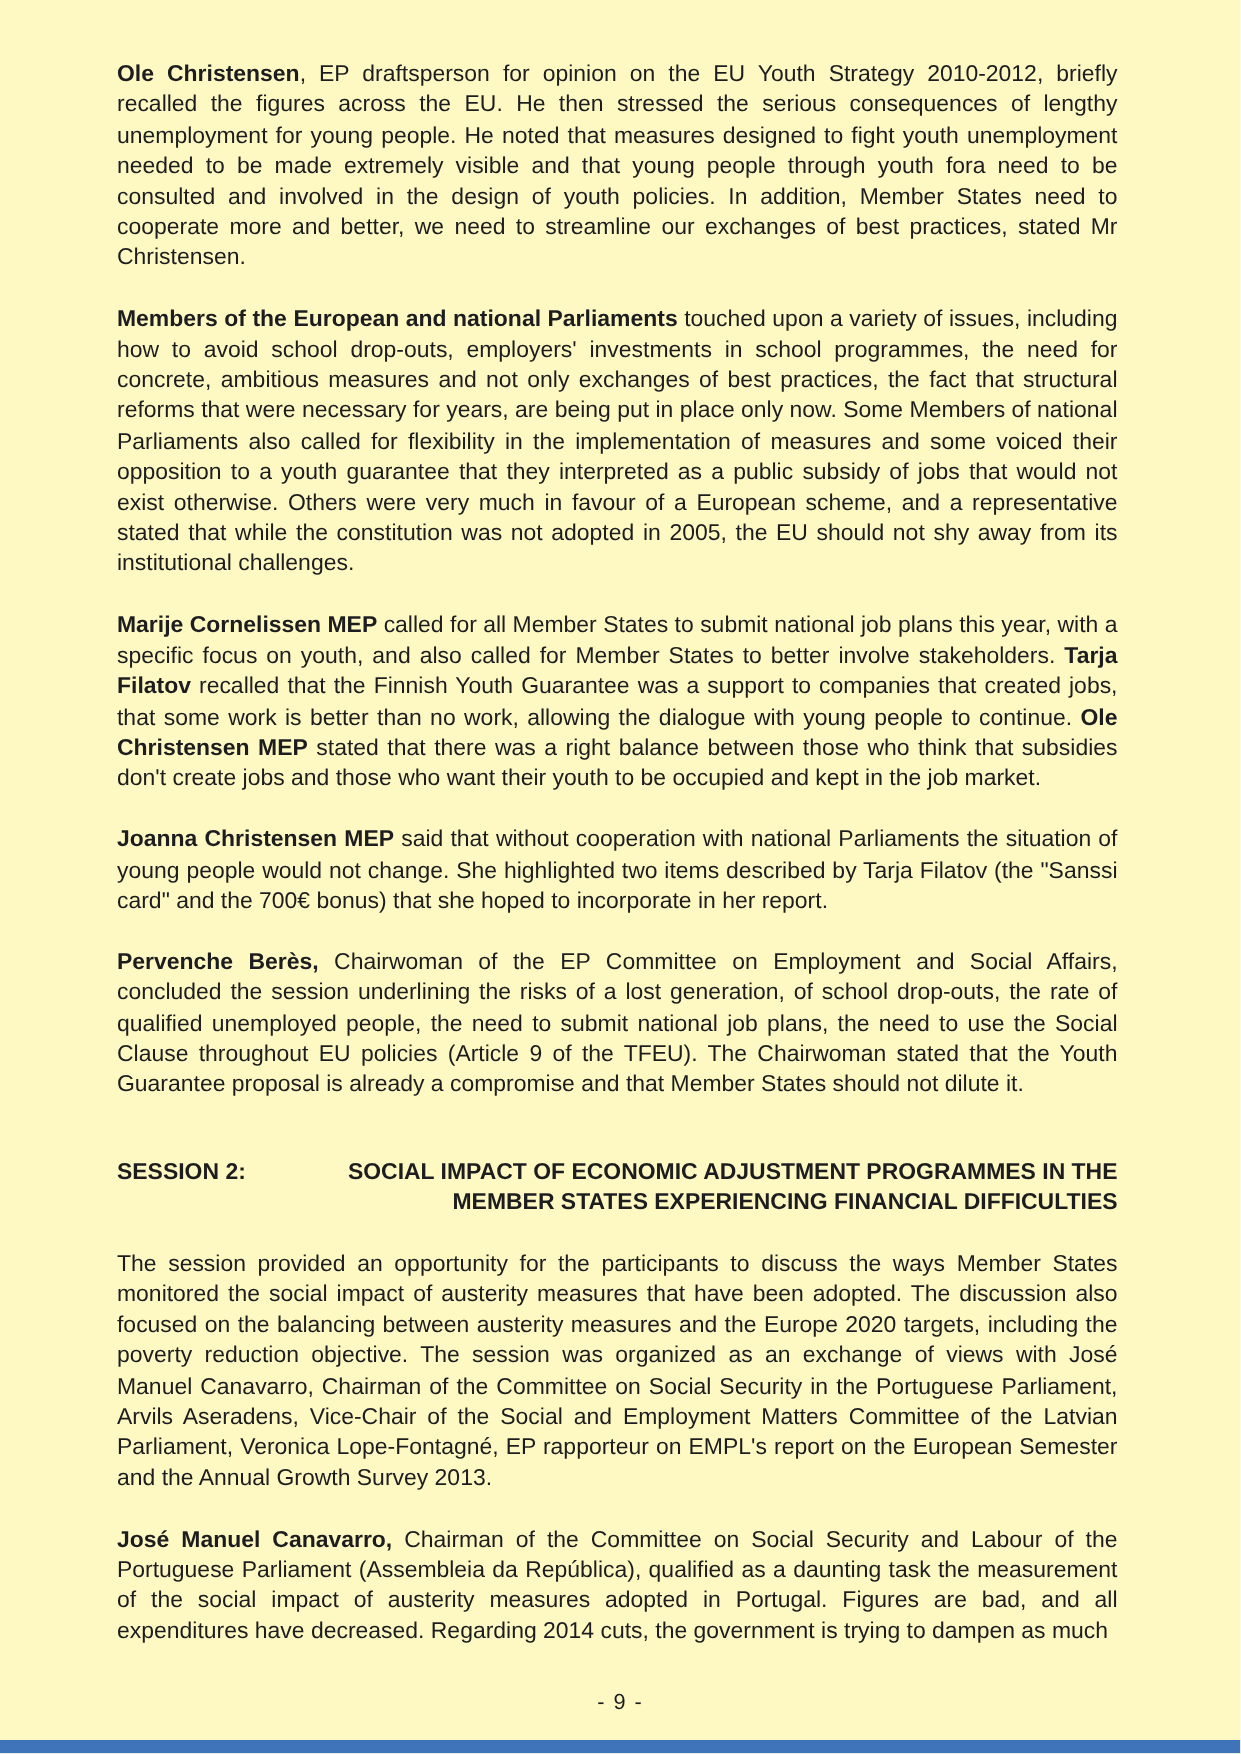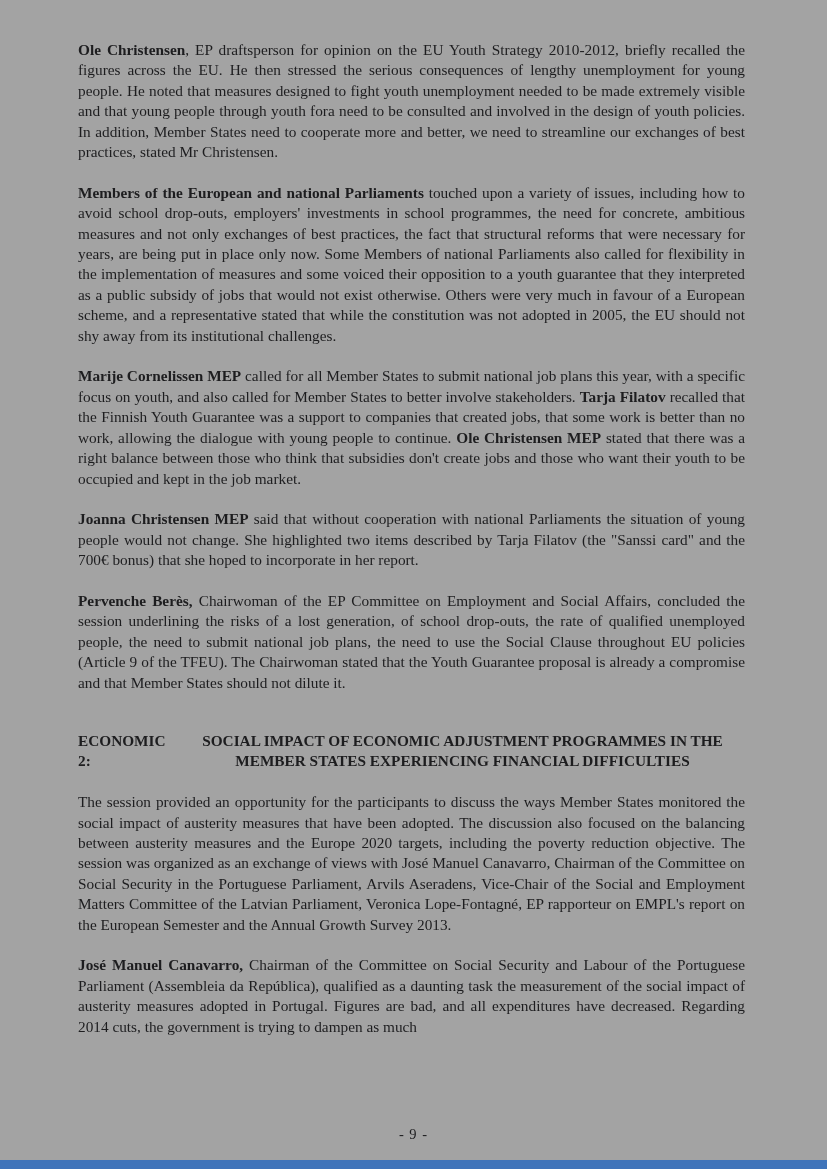--- a/index.html
+++ b/index.html
@@ -4,23 +4,23 @@
 <style>
   html, body {
     margin: 0;
     padding: 0;
     background: #ffffff;
   }
   .page {
     position: relative;
     width: 827px;
     height: 1169px;
-    background: #a3a3a3;
+    background: #fef9c3;
     color: #1d1d1f;
-    font-family: Liberation Serif, serif;
+    font-family: Liberation Sans, sans-serif;
     overflow: hidden;
     box-sizing: border-box;
   }
   .body-text {
     position: absolute;
     top: 40px;
     left: 78px;
     right: 82px;
     font-size: 15.3px;
     line-height: 20.4px;
@@ -35,21 +35,21 @@
   .session-heading {
     display: flex;
     font-weight: bold;
     margin: 38px 0 20.4px 0;
   }
   .session-label {
     flex: 0 0 102px;
   }
   .session-title {
     flex: 1;
-    text-align: center;
+    text-align: right;
   }
   .page-footer {
     position: absolute;
     bottom: 26px;
     left: 0;
     right: 0;
     text-align: center;
     font-size: 14.5px;
     letter-spacing: 1px;
   }
@@ -72,21 +72,21 @@
 
     <p class="para"><strong>Members of the European and national Parliaments</strong><span> touched upon a variety of issues, including how to avoid school drop-outs, employers' investments in school programmes, the need for concrete, ambitious measures and not only exchanges of best practices, the fact that structural reforms that were necessary for years, are being put in place only now. Some Members of national Parliaments also called for flexibility in the implementation of measures and some voiced their opposition to a youth guarantee that they interpreted as a public subsidy of jobs that would not exist otherwise. Others were very much in favour of a European scheme, and a representative stated that while the constitution was not adopted in 2005, the EU should not shy away from its institutional challenges.</span></p>
 
     <p class="para"><strong>Marije Cornelissen MEP</strong><span> called for all Member States to submit national job plans this year, with a specific focus on youth, and also called for Member States to better involve stakeholders. </span><strong>Tarja Filatov</strong><span> recalled that the Finnish Youth Guarantee was a support to companies that created jobs, that some work is better than no work, allowing the dialogue with young people to continue. </span><strong>Ole Christensen MEP</strong><span> stated that there was a right balance between those who think that subsidies don't create jobs and those who want their youth to be occupied and kept in the job market.</span></p>
 
     <p class="para"><strong>Joanna Christensen MEP</strong><span> said that without cooperation with national Parliaments the situation of young people would not change. She highlighted two items described by Tarja Filatov (the "Sanssi card" and the 700€ bonus) that she hoped to incorporate in her report.</span></p>
 
     <p class="para"><strong>Pervenche Berès,</strong><span> Chairwoman of the EP Committee on Employment and Social Affairs, concluded the session underlining the risks of a lost generation, of school drop-outs, the rate of qualified unemployed people, the need to submit national job plans, the need to use the Social Clause throughout EU policies (Article 9 of the TFEU). The Chairwoman stated that the Youth Guarantee proposal is already a compromise and that Member States should not dilute it.</span></p>
 
     <div class="session-heading">
-      <span class="session-label">ECONOMIC 2:</span>
+      <span class="session-label">SESSION 2:</span>
       <span class="session-title">SOCIAL IMPACT OF ECONOMIC ADJUSTMENT PROGRAMMES IN THE MEMBER STATES EXPERIENCING FINANCIAL DIFFICULTIES</span>
     </div>
 
     <p class="para"><span>The session provided an opportunity for the participants to discuss the ways Member States monitored the social impact of austerity measures that have been adopted. The discussion also focused on the balancing between austerity measures and the Europe 2020 targets, including the poverty reduction objective. The session was organized as an exchange of views with José Manuel Canavarro, Chairman of the Committee on Social Security in the Portuguese Parliament, Arvils Aseradens, Vice-Chair of the Social and Employment Matters Committee of the Latvian Parliament, Veronica Lope-Fontagné, EP rapporteur on EMPL's report on the European Semester and the Annual Growth Survey 2013.</span></p>
 
     <p class="para"><strong>José Manuel Canavarro,</strong><span> Chairman of the Committee on Social Security and Labour of the Portuguese Parliament (Assembleia da República), qualified as a daunting task the measurement of the social impact of austerity measures adopted in Portugal. Figures are bad, and all expenditures have decreased. Regarding 2014 cuts, the government is trying to dampen as much</span></p>
 
   </section>
 
   <footer class="page-footer">

